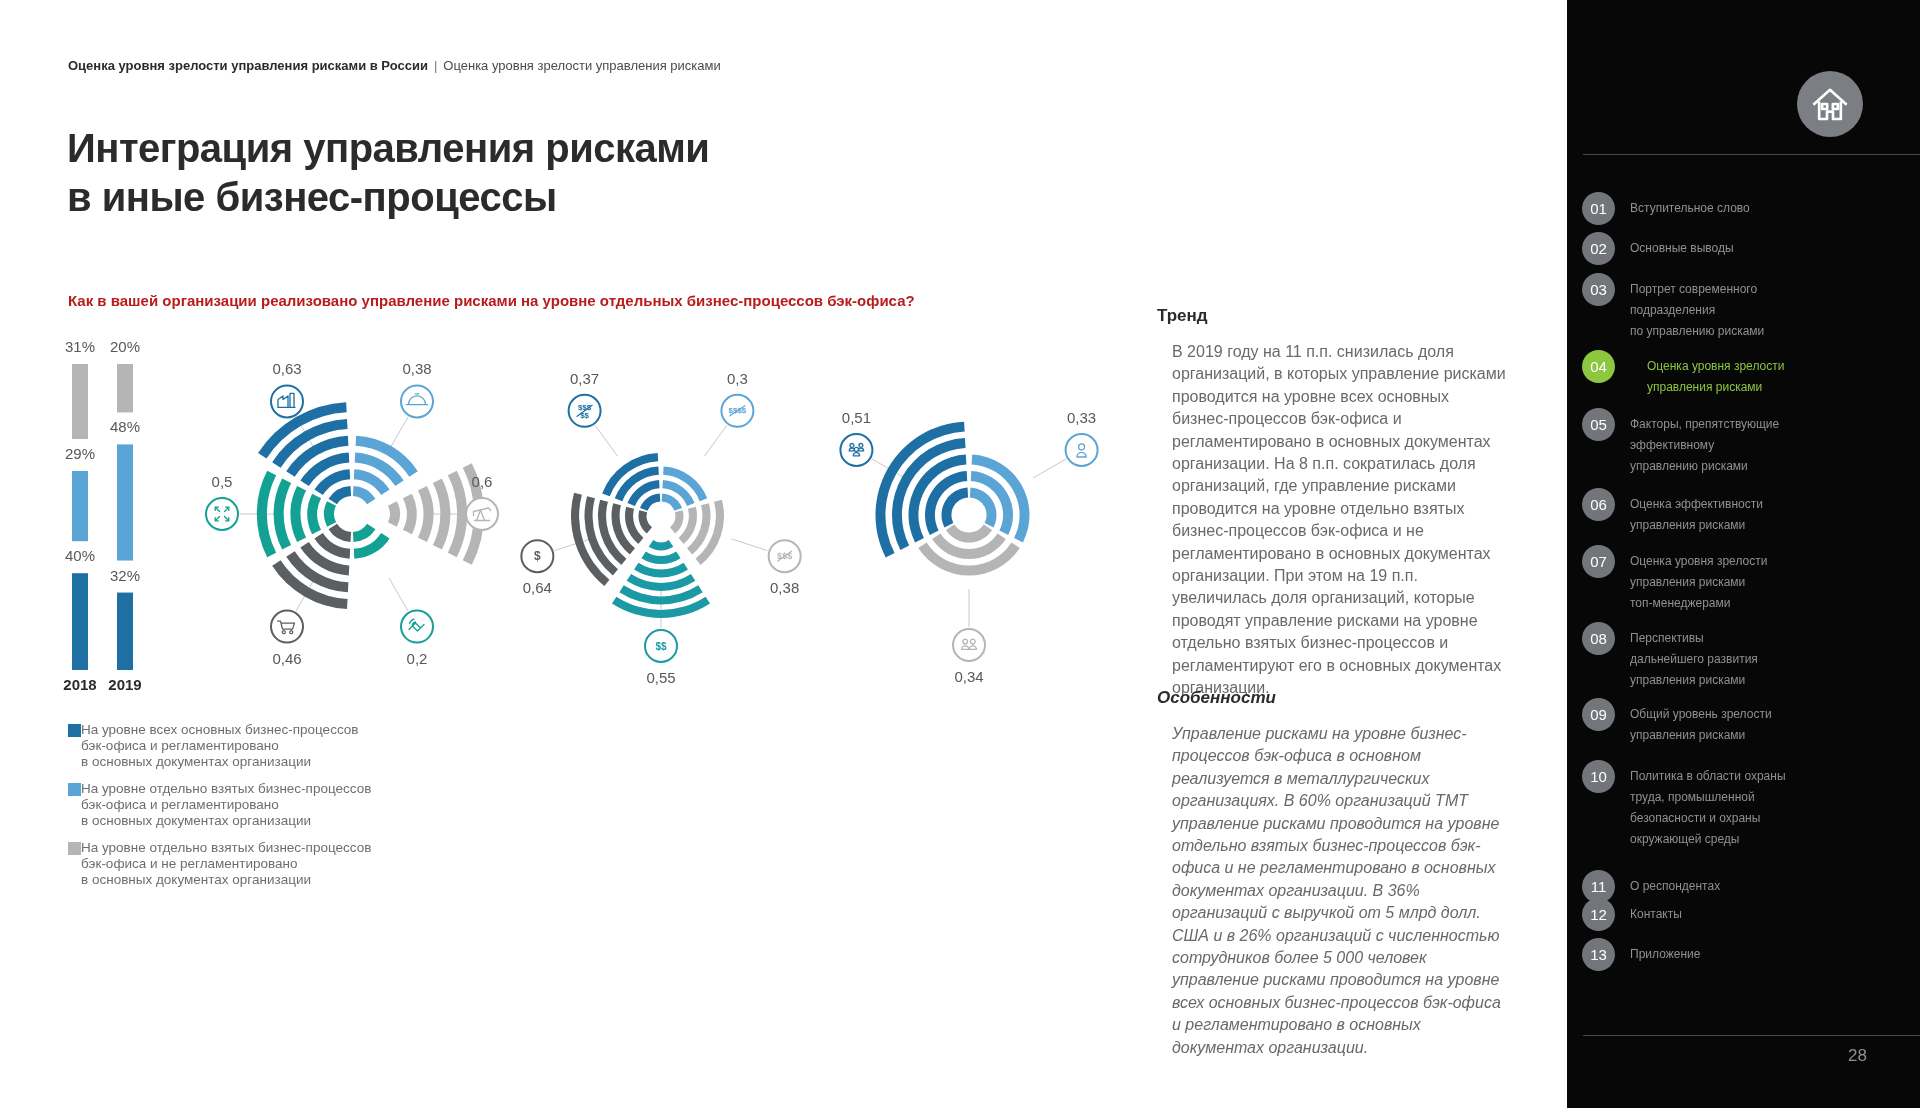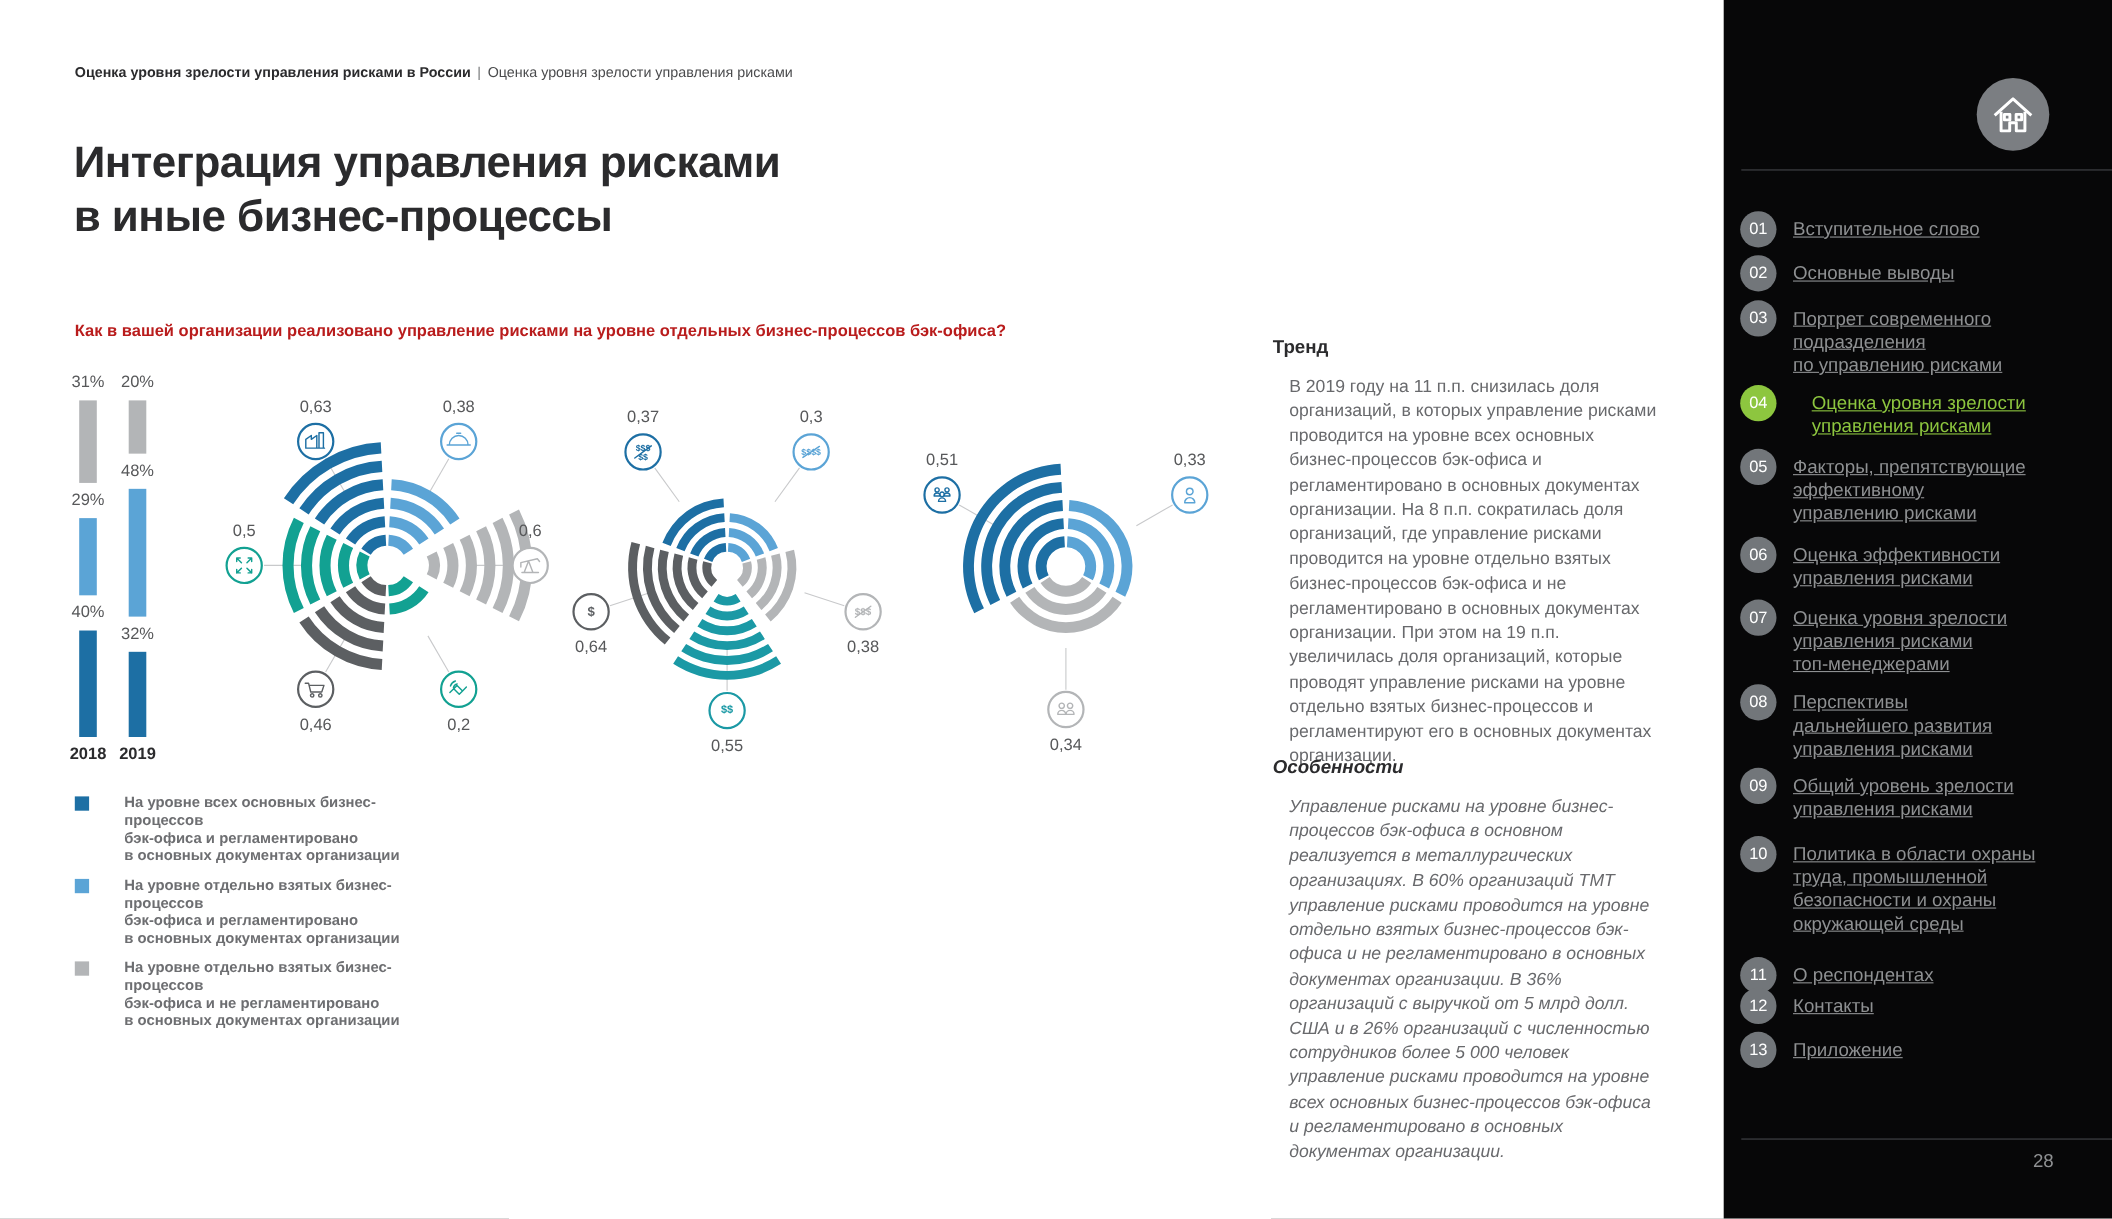--- a/index.html
+++ b/index.html
@@ -12,38 +12,38 @@
   .breadcrumb .sep{color:#77787a;padding:0 6px;}
   .page-title{left:67px;top:124px;font-size:40px;font-weight:bold;color:#2b2b2d;
               line-height:49px;white-space:pre-line;letter-spacing:-0.5px;}
   .question{left:68px;top:292px;font-size:15px;font-weight:bold;color:#b91c1c;white-space:nowrap;}
   
   .bar-chart{left:55px;top:333px;width:150px;height:372px;}
   .fan-chart{width:340px;height:340px;}
   svg text{font-family:"Liberation Sans",sans-serif;}
   
   .legend{left:68px;top:722px;width:340px;}
-  .legend-item{display:flex;gap:32px;margin-bottom:11px;font-weight:bold;}
+  .legend-item{display:flex;gap:0;margin-bottom:11px;}
   .legend-sw{width:13px;height:13px;margin-top:2px;flex:0 0 13px;}
   .legend-text{font-size:13.5px;line-height:16px;color:#6d6e71;white-space:pre-line;}
   
   .note{width:368px;}
   .note h3{margin:0 0 7px 0;font-size:17px;color:#2b2b2d;}
   .note p{margin:15px;font-size:16px;line-height:22.4px;color:#68696c;}
   .trend{left:1157px;top:306px;}
   .features{left:1157px;top:688px;font-style:italic;}
   
   .nav{left:1567px;top:0;width:353px;height:1108px;background:#070708;}
   .nav-divider{position:absolute;left:16px;right:0;height:1px;background:#45474a;}
   .home-btn{position:absolute;left:230px;top:71px;width:66px;height:66px;border-radius:50%;
             background:#7b7e82;display:flex;align-items:center;justify-content:center;cursor:pointer;}
   .nav-item{position:absolute;left:15px;display:flex;gap:15px;cursor:pointer;}
   .nav-num{width:33px;height:33px;border-radius:50%;background:#72767a;color:#ffffff;
            font-size:15px;display:flex;align-items:center;justify-content:center;flex:0 0 33px;text-align:center;}
-  .nav-label{font-size:17px;line-height:21px;color:#8e9092;white-space:pre-line;padding-top:6px;text-decoration:underline;}
+  .nav-label{font-size:12px;line-height:21px;color:#8e9092;white-space:pre-line;padding-top:6px;}
   .nav-item.active .nav-num{background:#8dc63f;}
   .nav-item.active .nav-label{color:#8dc63f;}
   .page-num{position:absolute;right:53px;top:1046px;font-size:17px;color:#8e9092;}
 </style>
 </head>
 <body>
 
 <div class="page">
 
   <div class="abs breadcrumb">

